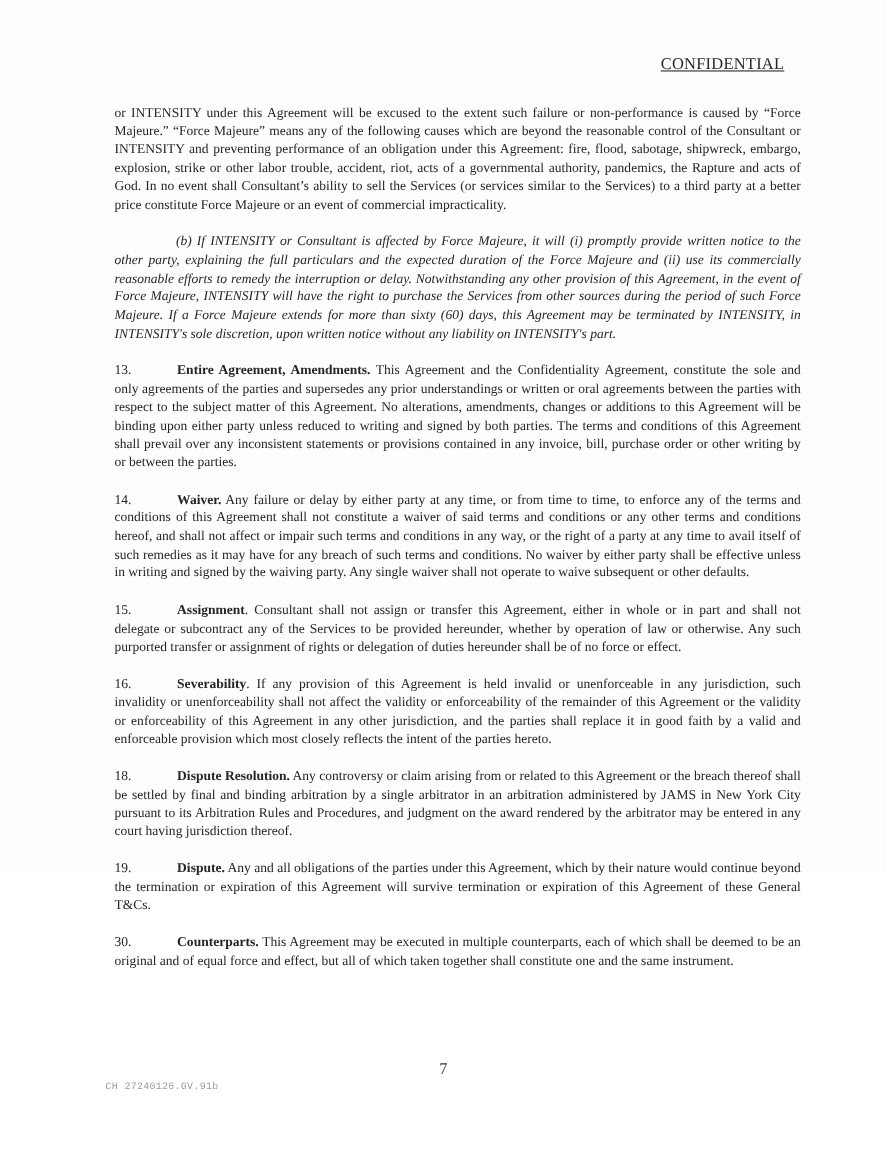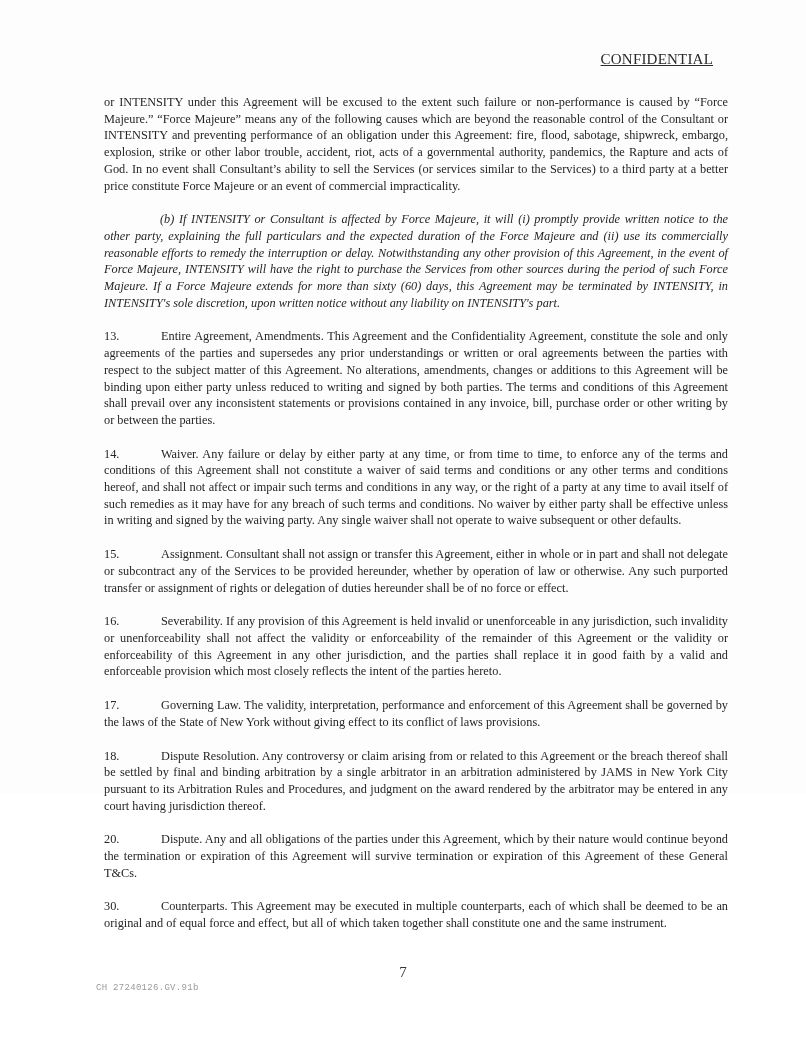--- a/index.html
+++ b/index.html
@@ -46,21 +46,21 @@
     }
     .para.indent {
       text-indent: 56px;
       font-style: italic;
     }
     .sec-num {
       display: inline-block;
       width: 57px;
     }
     .sec-title {
-      font-weight: normal;
+      font-weight: bold;
     }
     .page-number {
       position: absolute;
       top: 964px;
       left: 0;
       width: 806px;
       text-align: center;
       font-size: 15px;
       color: #333;
     }
@@ -97,30 +97,27 @@
     </p>
 
     <p class="para">
       <span class="sec-num">15.</span><span class="sec-title">Assignment</span><span>.  Consultant shall not assign or transfer this Agreement, either in whole or in part and shall not delegate or subcontract any of the Services to be provided hereunder, whether by operation of law or otherwise.  Any such purported transfer or assignment of rights or delegation of duties hereunder shall be of no force or effect.</span>
     </p>
 
     <p class="para">
       <span class="sec-num">16.</span><span class="sec-title">Severability</span><span>.  If any provision of this Agreement is held invalid or unenforceable in any jurisdiction, such invalidity or unenforceability shall not affect the validity or enforceability of the remainder of this Agreement or the validity or enforceability of this Agreement in any other jurisdiction, and the parties shall replace it in good faith by a valid and enforceable provision which most closely reflects the intent of the parties hereto.</span>
     </p>
 
-    <p class="para">
-      <span class="sec-num">17.</span><span class="sec-title">Governing Law</span><span>.  The validity, interpretation, performance and enforcement of this Agreement shall be governed by the laws of the State of New York without giving effect to its conflict of laws provisions.</span>
-    </p>
 
     <p class="para">
       <span class="sec-num">18.</span><span class="sec-title">Dispute Resolution.</span><span>   Any controversy or claim arising from or related to this Agreement or the breach thereof shall be settled by final and binding arbitration by a single arbitrator in an arbitration administered by JAMS in New York City pursuant to its Arbitration Rules and Procedures, and judgment on the award rendered by the arbitrator may be entered in any court having jurisdiction thereof.</span>
     </p>
 
     <p class="para">
-      <span class="sec-num">20.</span><span class="sec-title">Dispute.</span><span> Any and all obligations of the parties under this Agreement, which by their nature would continue beyond the termination or expiration of this Agreement will survive termination or expiration of this Agreement of these General T&amp;Cs.</span>
+      <span class="sec-num">19.</span><span class="sec-title">Dispute.</span><span> Any and all obligations of the parties under this Agreement, which by their nature would continue beyond the termination or expiration of this Agreement will survive termination or expiration of this Agreement of these General T&amp;Cs.</span>
     </p>
 
     <p class="para">
       <span class="sec-num">30.</span><span class="sec-title">Counterparts.</span><span>  This Agreement may be executed in multiple counterparts, each of which shall be deemed to be an original and of equal force and effect, but all of which taken together shall constitute one and the same instrument.</span>
     </p>
 
   </div>
 
   <div class="page-number">7</div>
   <div class="doc-id">CH 27240126.GV.91b</div>

